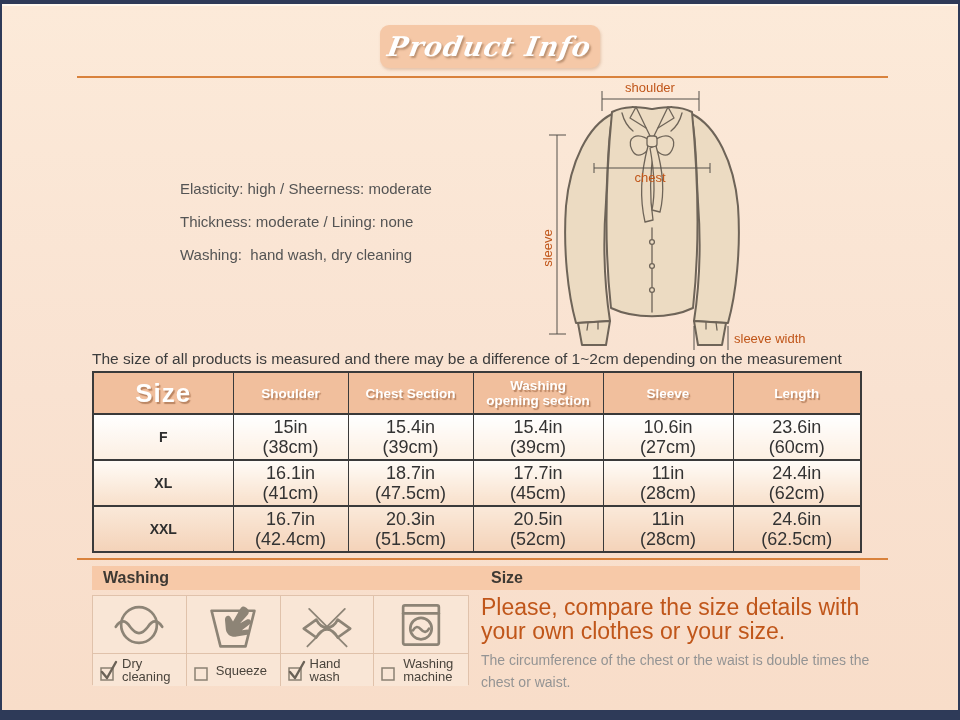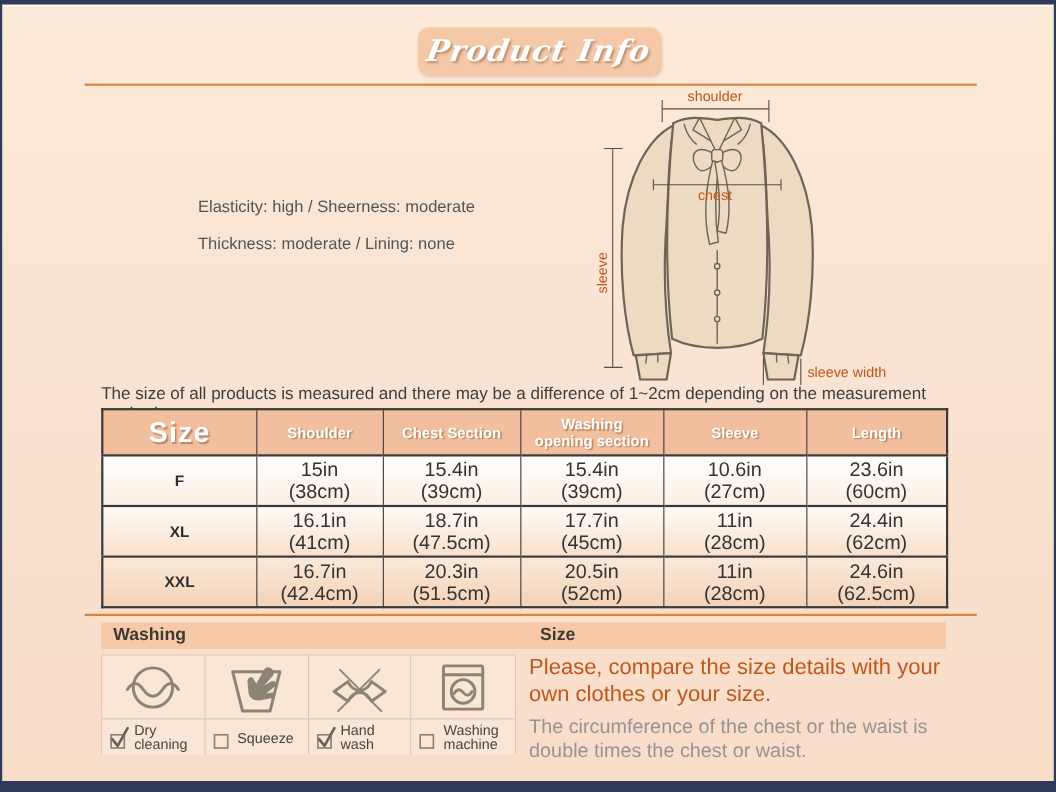--- a/index.html
+++ b/index.html
@@ -80,37 +80,38 @@
   }
   .w-cell{background:#f9e6d6;border-right:1px solid #e0c2ab;display:flex;align-items:center;justify-content:center;}
   .w-cell:nth-child(4n){border-right:none;}
   .w-label{border-top:1px solid #e0c2ab;justify-content:flex-start;gap:4px;padding:0 5px;
     font-size:13px;color:#4a443c;line-height:13px;}
   .cb{position:relative;width:20px;height:22px;flex:none;}
   .cb .tick{display:none;}
   .cb.checked .tick{display:block;}
   
   .size-text{position:absolute;left:479px;top:591px;width:392px;}
-  .size-highlight{font-size:20px;line-height:24px;color:#c0561a;margin:0 0 6px 0;}
-  .size-note{font-size:18px;line-height:22px;color:#949494;margin:0;}
+  .size-highlight{font-size:23px;line-height:24px;color:#c0561a;margin:0 0 6px 0;}
+  .size-note{font-size:14px;line-height:22px;color:#949494;margin:0;}
 </style>
 </head>
 <body>
 
 <div class="page">
 
   <div class="banner">
     <span class="banner-text">Product Info</span>
   </div>
 
   <div class="h-divider divider-top"></div>
 
   <div class="details">
     <div class="detail-line">Elasticity: high / Sheerness: moderate</div>
     <div class="detail-line">Thickness: moderate / Lining: none</div>
+    <div class="detail-line">Washing:  hand wash, dry cleaning</div>
   </div>
 
   <div class="diagram">
     <svg width="300" height="272" viewBox="0 0 300 272">
 
       <g stroke="#6e6458" stroke-width="2" fill="#ecdbc2" stroke-linejoin="round" stroke-linecap="round">
         <path d="M70,34 C46,46 28,82 24,126 C21,170 26,214 34,243 L68,241 C62,202 61,162 64,122 C66,88 66,56 70,40 Z"></path>
         <path d="M150,34 C174,46 192,82 196,126 C199,170 194,214 186,243 L152,241 C158,202 159,162 156,122 C154,88 154,56 150,40 Z"></path>
         <path d="M36,243 L68,241 L64,265 L40,265 Z"></path>
         <path d="M152,241 L184,243 L180,265 L156,265 Z"></path>

